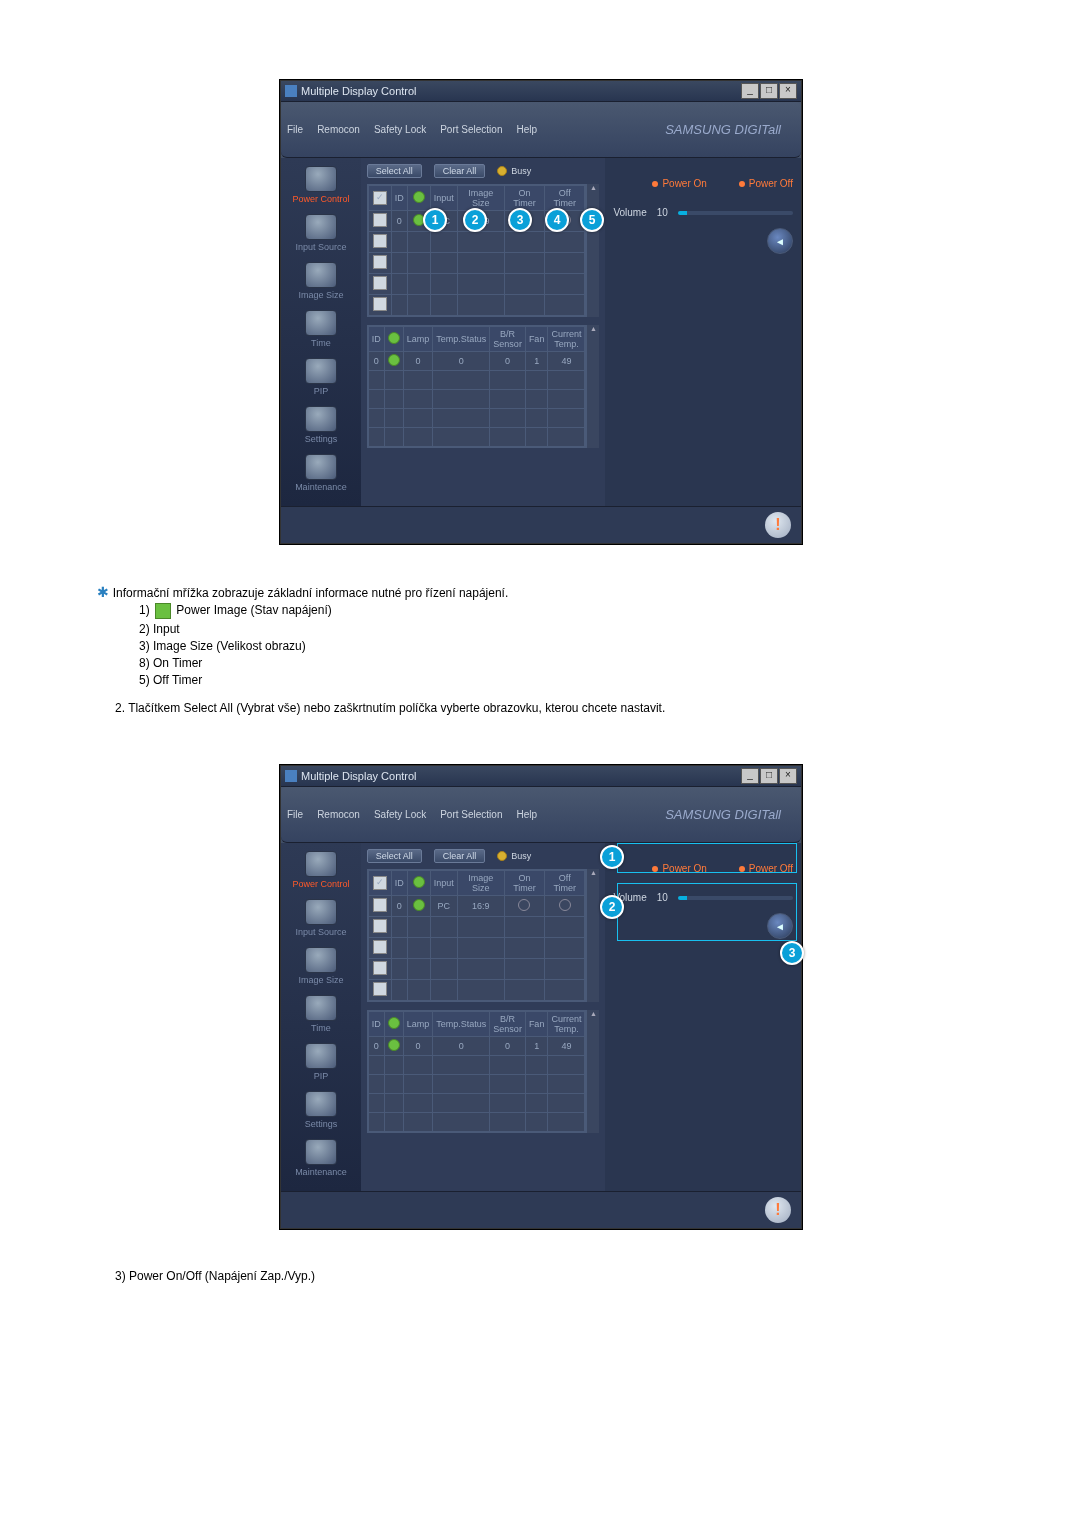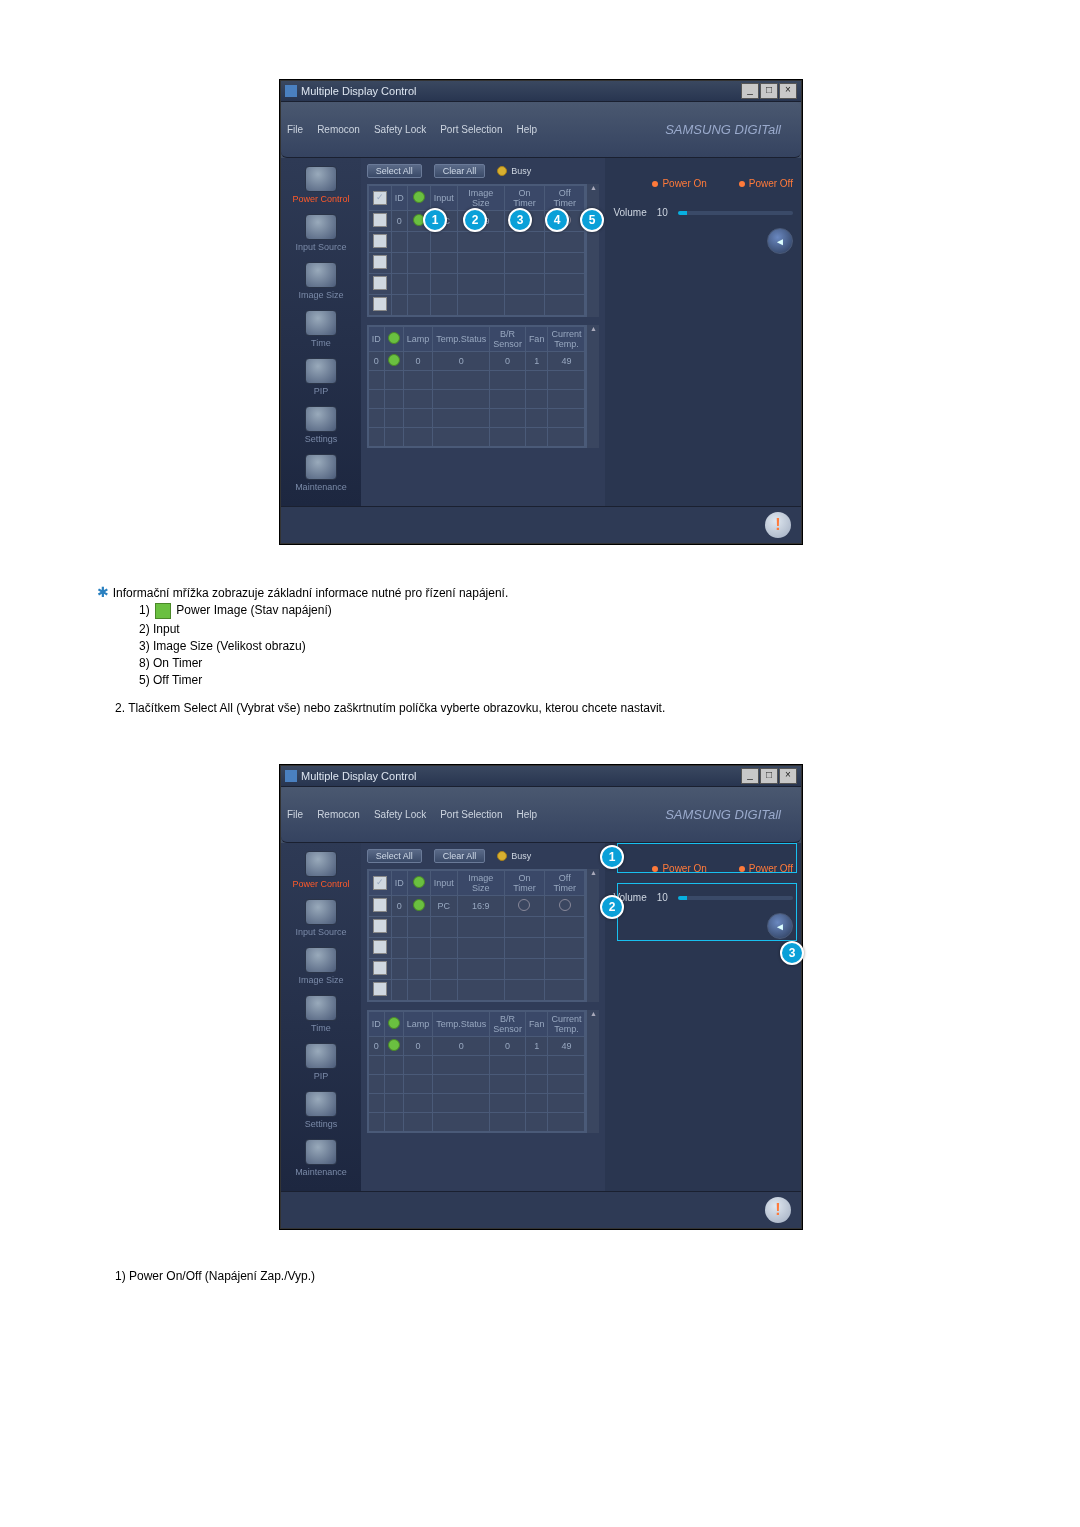--- a/index.html
+++ b/index.html
@@ -694,16 +694,16 @@
 
     <div class="highlight-box1" style="top:78px;left:337px;width:178px;height:28px"></div>
     <div class="highlight-box2" style="top:118px;left:337px;width:178px;height:56px"></div>
 
     <div class="callout" style="top:80px;left:320px">1</div>
     <div class="callout" style="top:130px;left:320px">2</div>
     <div class="callout" style="top:176px;left:500px">3</div>
   </div>
 
   <div class="text-section">
-    <p class="text-line">1) Power On/Off (Napájení Zap./Vyp.)</p>
+    <p class="text-line">3) Power On/Off (Napájení Zap./Vyp.)</p>
   </div>
 
 </div>
 
 </body></html>

